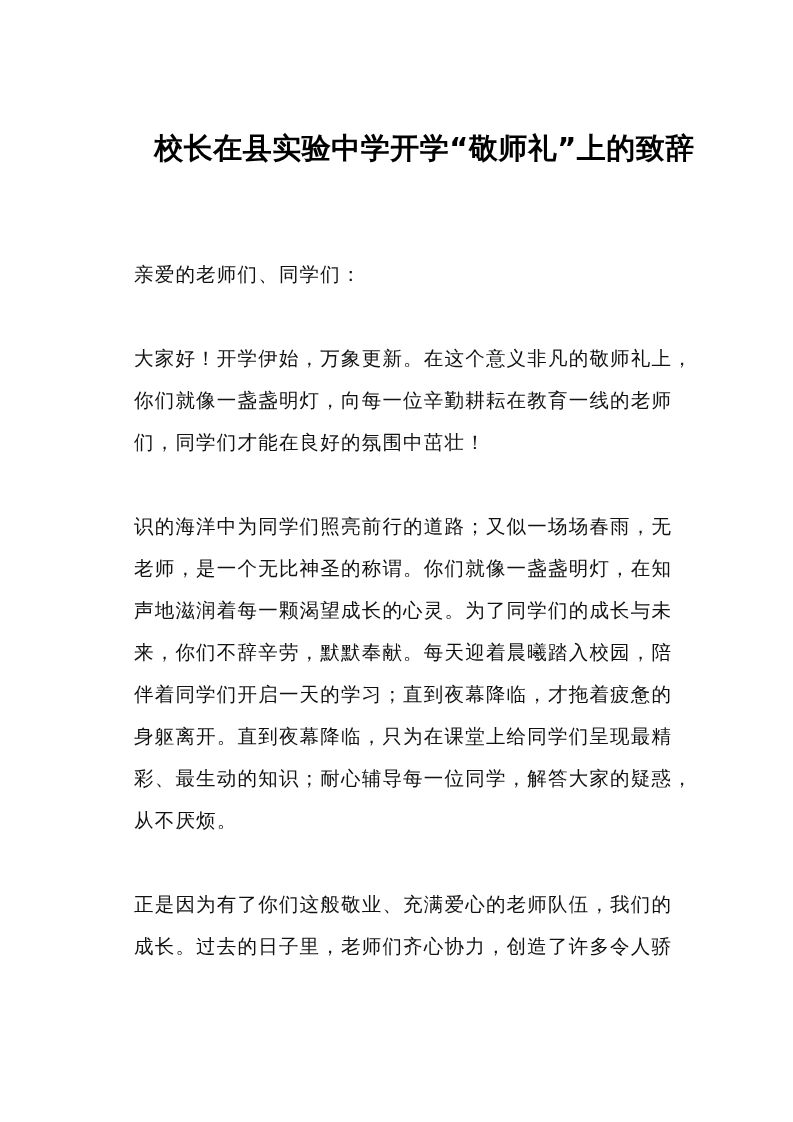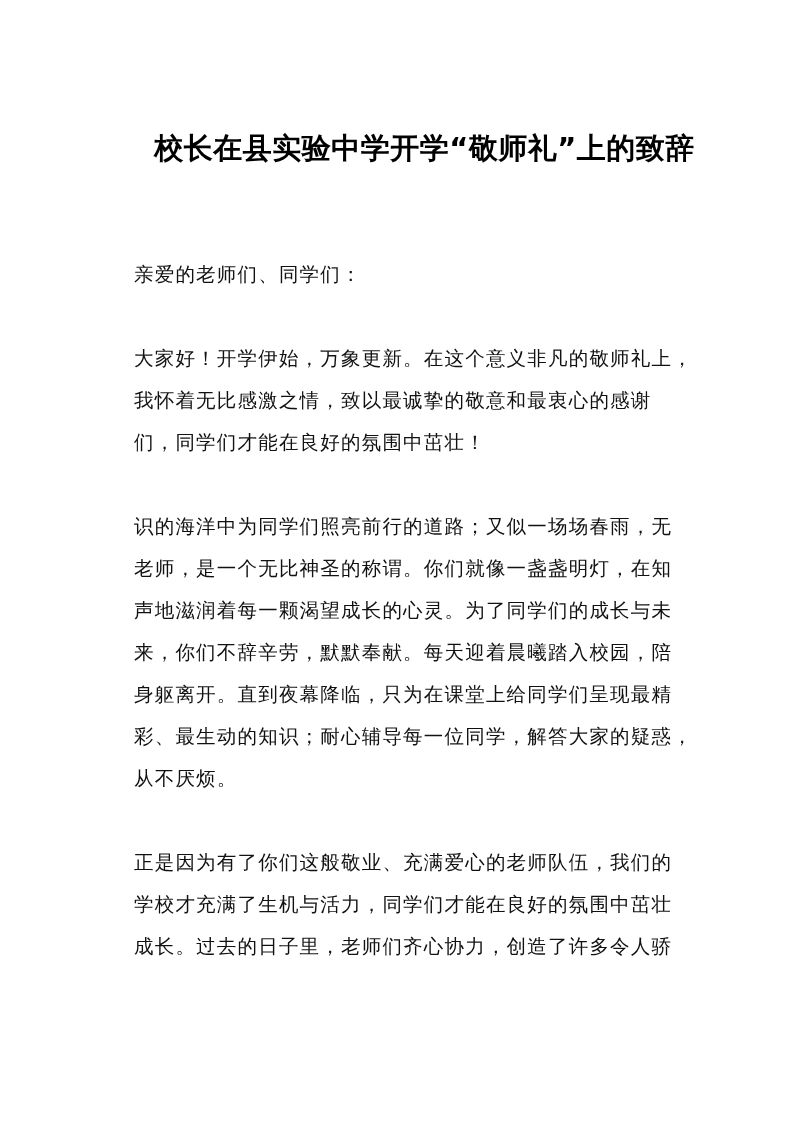--- a/index.html
+++ b/index.html
@@ -17,35 +17,35 @@
 
 <div class="page">
   <div class="title">校长在县实验中学开学“敬师礼”上的致辞</div>
 
   <div class="body">
     <div class="line">亲爱的老师们、同学们：</div>
     <div class="gap"></div>
 
     <div>
       <div class="line">大家好！开学伊始，万象更新。在这个意义非凡的敬师礼上，</div>
-      <div class="line">我怀着无比感激之情，致以最诚挚的敬意和最衷心的感谢</div>
+      <div class="line">你们就像一盏盏明灯，向每一位辛勤耕耘在教育一线的老师</div>
       <div class="line">们，同学们才能在良好的氛围中茁壮！</div>
     </div>
     <div class="gap"></div>
 
     <div>
       <div class="line">识的海洋中为同学们照亮前行的道路；又似一场场春雨，无</div>
       <div class="line">老师，是一个无比神圣的称谓。你们就像一盏盏明灯，在知</div>
       <div class="line">声地滋润着每一颗渴望成长的心灵。为了同学们的成长与未</div>
       <div class="line">来，你们不辞辛劳，默默奉献。每天迎着晨曦踏入校园，陪</div>
+      <div class="line">伴着同学们开启一天的学习；直到夜幕降临，才拖着疲惫的</div>
       <div class="line">身躯离开。直到夜幕降临，只为在课堂上给同学们呈现最精</div>
       <div class="line">彩、最生动的知识；耐心辅导每一位同学，解答大家的疑惑，</div>
       <div class="line">从不厌烦。</div>
     </div>
     <div class="gap"></div>
 
     <div>
       <div class="line">正是因为有了你们这般敬业、充满爱心的老师队伍，我们的</div>
-      <div class="line">学校才充满了生机与活力，同学们才能在良好的氛围中茁壮</div>
       <div class="line">成长。过去的日子里，老师们齐心协力，创造了许多令人骄</div>
     </div>
   </div>
 </div>
 
 </body></html>

